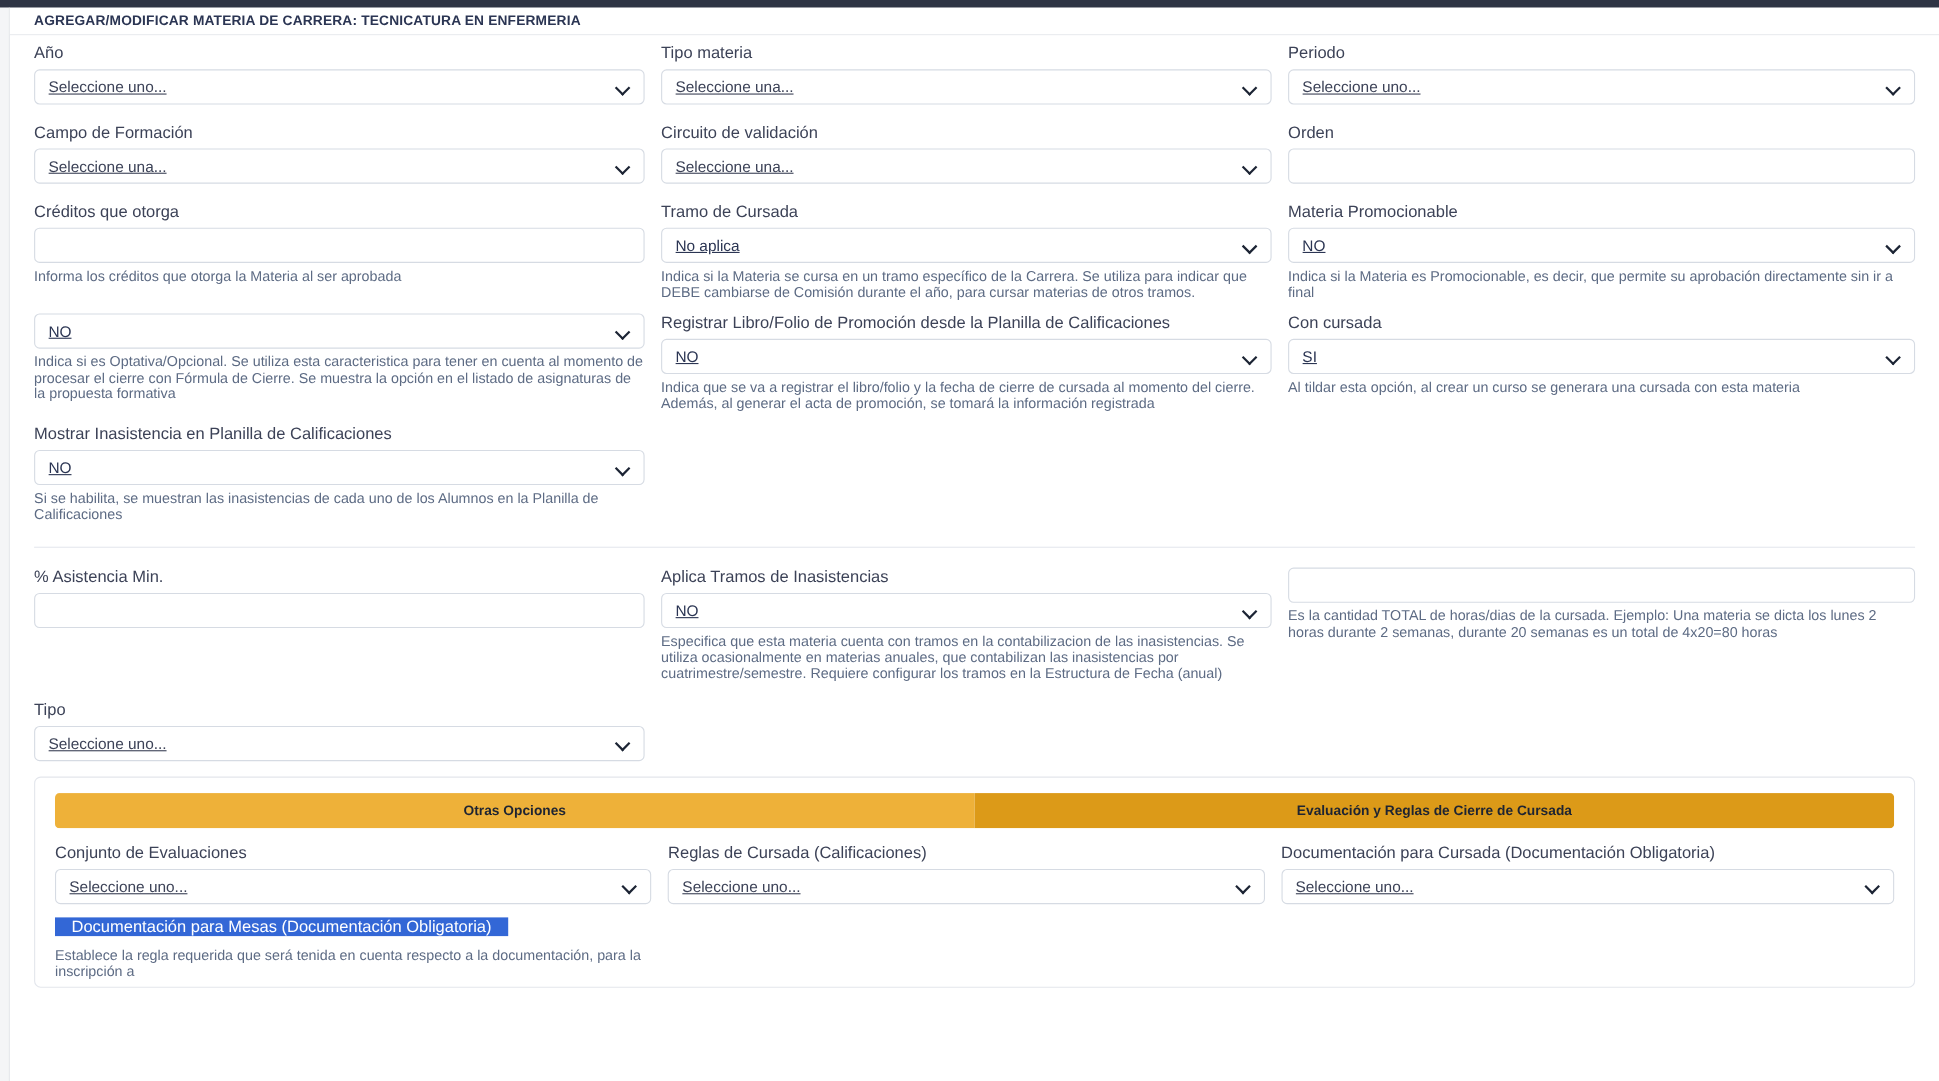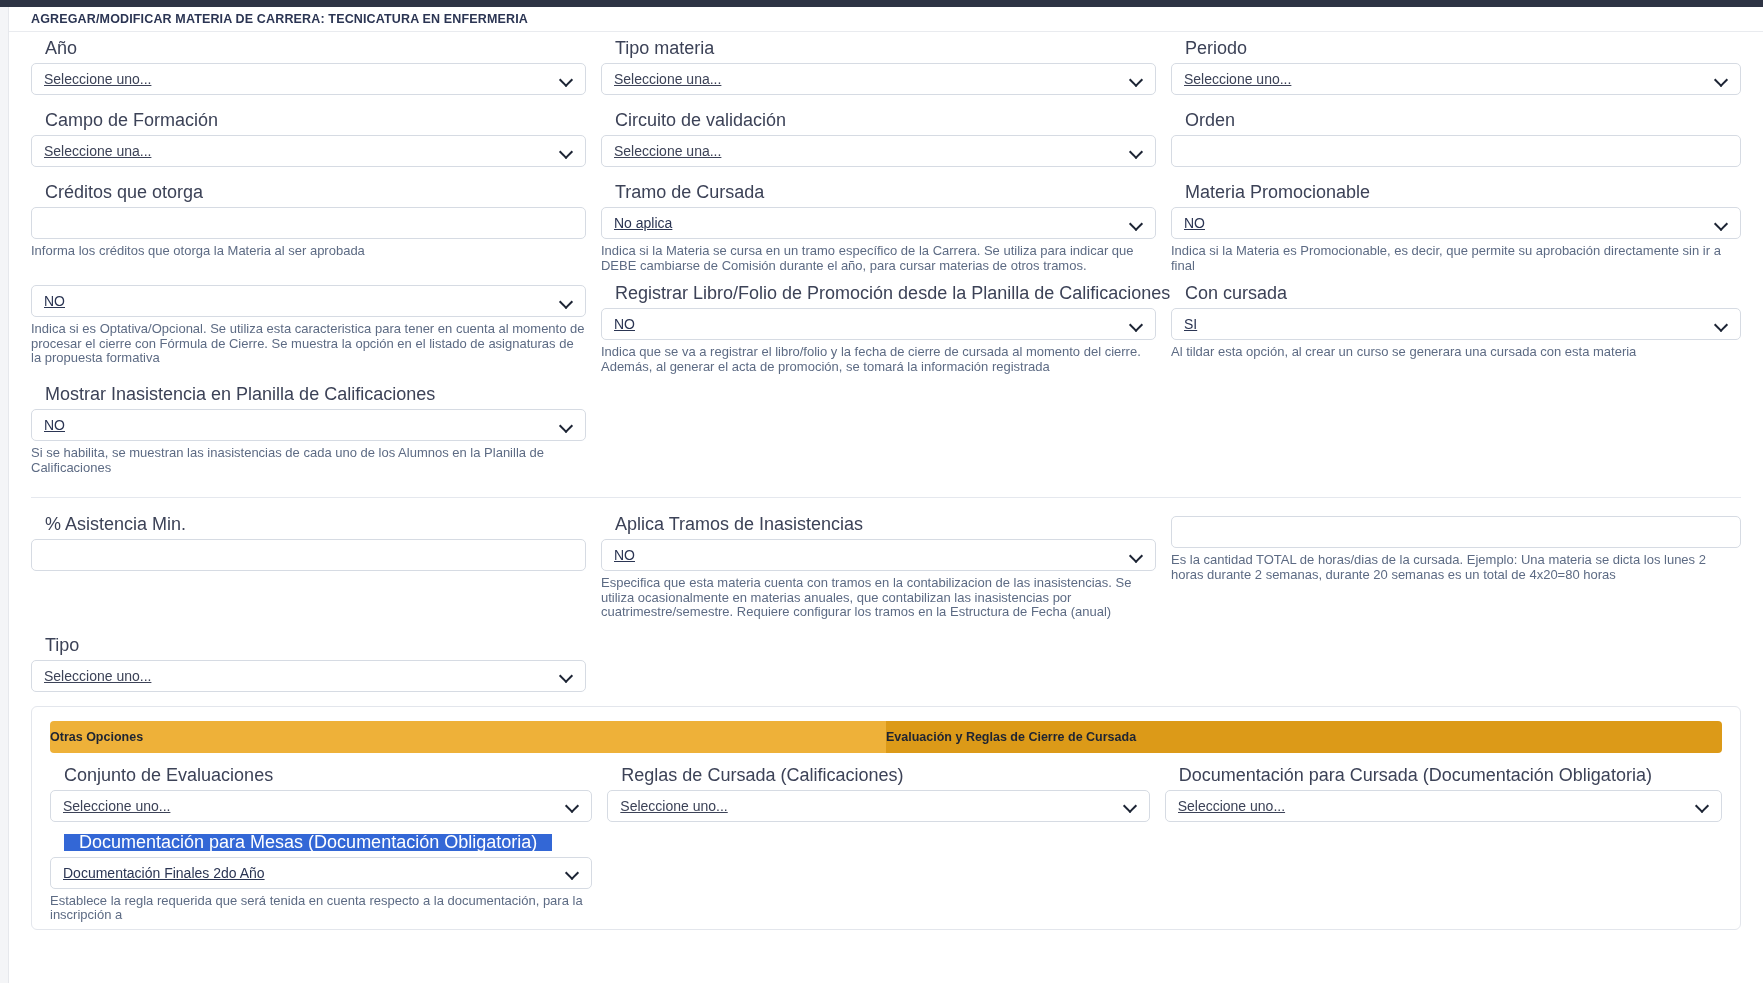--- a/index.html
+++ b/index.html
@@ -62,23 +62,23 @@
     width: 100%;
   }
   .col {
     width: 33.3333%;
     padding-right: 15px;
     position: relative;
   }
   .col:last-child { padding-right: 0; }
 
   .field-label {
-    font-size: 18px;
+    font-size: 15px;
     color: #3c4257;
-    margin: 0 0 6px 14px;
+    margin: 0 0 6px 0;
     line-height: 17px;
     white-space: nowrap;
   }
   .field-label.sel {
     background: #3367d6;
     color: #ffffff;
     display: inline-block;
     padding: 0 15px;
   }
 
@@ -147,20 +147,21 @@
   }
   .tabs {
     display: flex;
     width: calc(100% - 36px);
     margin: 4px 18px 0 18px;
     border-radius: 4px;
     overflow: hidden;
   }
   .tab {
     flex: 1 1 50%;
+    text-align: center;
     font-size: 12.5px;
     font-weight: bold;
     color: #1e2432;
     padding: 9px 0;
     line-height: 14px;
     cursor: pointer;
   }
   .tab.t1 { background: #eeb139; }
   .tab.t2 { background: #dc9a18; }
 
@@ -370,24 +371,20 @@
               <span class="value placeholder">Seleccione uno...</span>
               <span class="chev"></span>
             </div>
           </div>
         </div>
         <div class="row">
           <div class="col">
             <div>
               <span class="field-label sel">Documentación para Mesas (Documentación Obligatoria)</span>
             </div>
-            <div class="control">
-              <span class="value">Documentación Finales 2do Año</span>
-              <span class="chev"></span>
-            </div>
             <div class="help">Establece la regla requerida que será tenida en cuenta respecto a la documentación, para la inscripción a</div>
           </div>
           <div class="col"></div>
           <div class="col"></div>
         </div>
       </div>
     </div>
 
   </div>
 </div>

